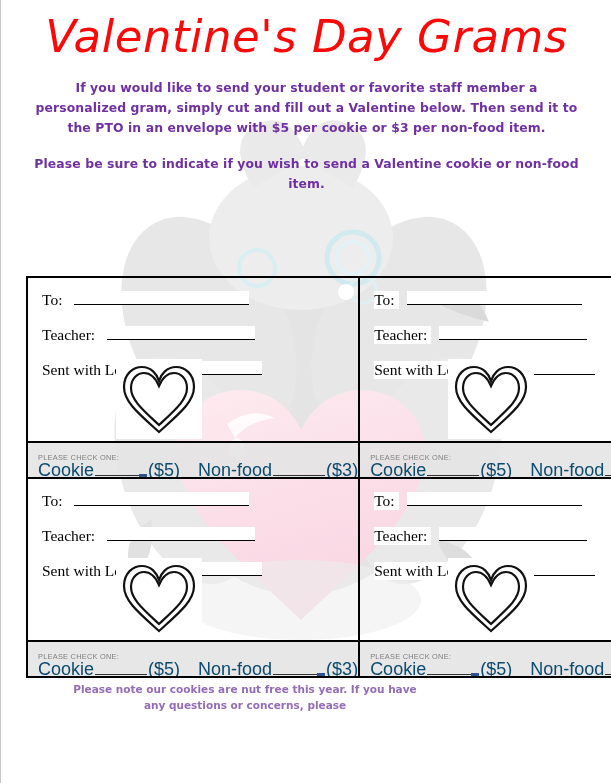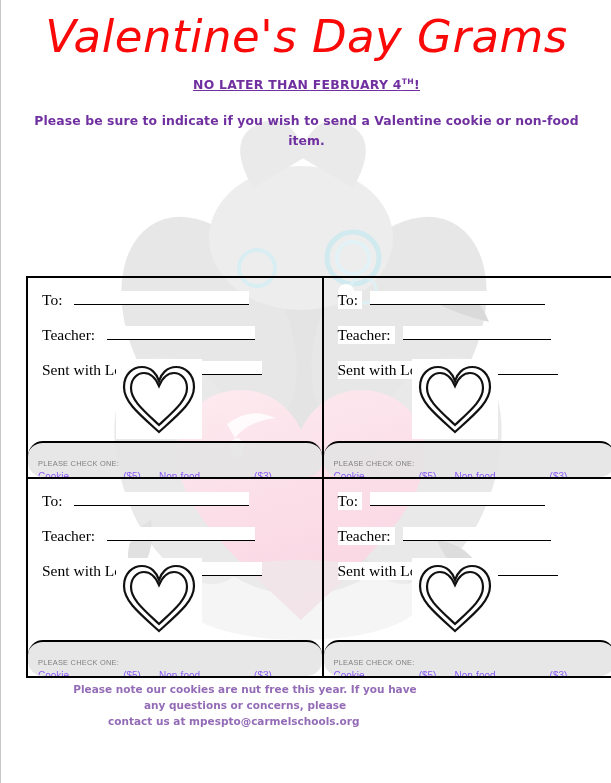--- a/index.html
+++ b/index.html
@@ -150,37 +150,36 @@
   }
   .heart-wrap svg { display: block; }
 
   
   .check-strip {
     flex: 0 0 auto;
     height: 36px;
     border-top: 2.5px solid #000;
     background: rgba(228,228,228,0.88);
     position: relative;
-    padding: 16px 0 0 10px;
+    padding: 10px 0 0 10px;
     box-sizing: border-box;
     overflow: hidden;
-    border-radius: 15px;
   }
   .check-title {
     font-family: "Liberation Sans", sans-serif;
     font-size: 7.4px;
     color: #808080;
     letter-spacing: 0.25px;
     line-height: 9px;
     white-space: nowrap;
   }
   .check-row {
     font-family: "Liberation Sans", sans-serif;
-    font-size: 10px;
-    color: #8b5cf6;
+    font-size: 18px;
+    color: #0c4a6e;
     line-height: 17px;
     white-space: nowrap;
     display: flex;
     align-items: baseline;
   }
   .check-row .blank {
     display: inline-block;
     border-bottom: 1.1px solid #333;
     height: 11px;
     margin: 0 1px;
@@ -264,22 +263,22 @@
     </g>
   </svg>
 
   <div id="content">
 
     <h1 class="title">Valentine's Day Grams</h1>
 
     <div class="body-block">
 
 
-
-      <p class="para deadline"><span>NO LATER THAN FEBRUARY 4</span><sup>TH</sup><span>!</span></p>
+      <p class="para p2">If you would like to send your student or favorite staff member a personalized gram, simply cut and fill out a Valentine below.  Then send it to the PTO in an envelope with $5 per cookie or $3 per non-food item.</p>
+
 
       <p class="para p3">Please be sure to indicate if you wish to send a Valentine cookie or non-food item.</p>
     </div>
 
     <div id="card-grid">
 
       <div class="card c-left c-top">
         <div class="card-body">
           <div class="field">
             <span class="field-label">To:</span>
@@ -424,17 +423,16 @@
             <span class="blank b-nonfood"></span>
             <span class="price">($3)</span>
           </div>
         </div>
       </div>
 
     </div>
 
     <div class="footer">
       <div class="fline l1">Please note our cookies are nut free this year. If you have any questions or concerns, please</div>
-      <div class="fline l2">contact us at mpespto@carmelschools.org</div>
     </div>
 
   </div>
 </div>
 
 </body></html>

